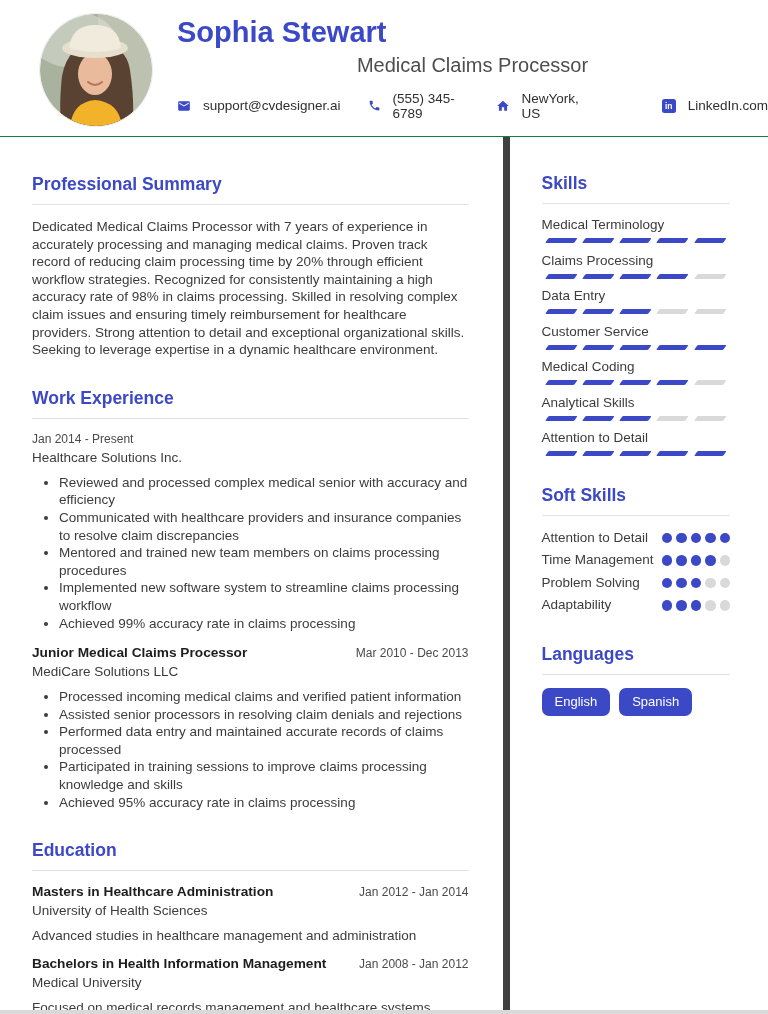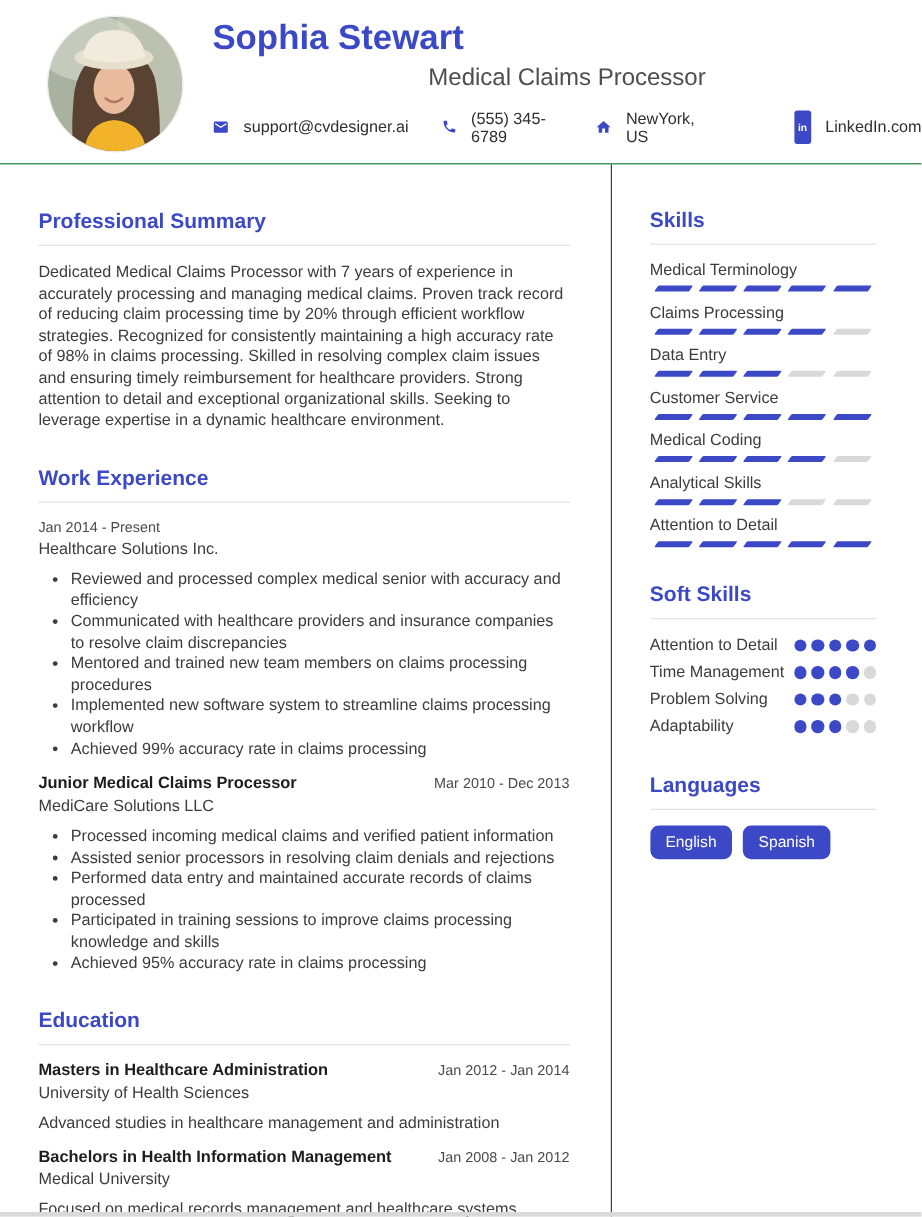--- a/index.html
+++ b/index.html
@@ -13,25 +13,25 @@
   .header { height:137px; display:flex; align-items:center; padding-left:40px; border-bottom:1px solid #15803d; }
   .avatar { width:112px; height:112px; border-radius:50%; overflow:hidden; flex:none; margin-top:4px; box-shadow:0 0 0 1px #ececec; }
   .avatar svg { display:block; }
   .header-info { margin-left:25px; padding-top:2px; }
   .name { font-size:29px; font-weight:bold; color:var(--accent); margin:0; line-height:1.1; }
   .job-title { font-size:20px; color:#4e4e4e; margin-top:5px;text-align:center; }
   .contact-row { display:flex; align-items:center; gap:27px; margin-top:14px; }
   .contact-item { display:flex; align-items:center; gap:12px; font-size:13.5px; color:#2f2f2f; }
   .contact-icon { display:flex; align-items:center; }
   .contact-icon svg { display:block; fill:var(--accent); }
-  .li-box { display:flex; align-items:center; justify-content:center; width:14px; height:28px;
+  .li-box { display:flex; align-items:center; justify-content:center; width:14px; height:14px;
             background:var(--accent); color:#fff; border-radius:2.5px; font-size:8.5px; font-weight:bold;margin-left:48px; }
   
   .main { display:flex; height:877px; }
-  .left-col  { width:511px; padding:37px 34px 0 32px; border-right:1px solid #404040; }
+  .left-col  { width:511px; padding:37px 34px 0 32px; border-right:7px solid #404040; }
   .right-col { flex:1; padding:36px 38px 0 32px; }
   .section { margin-bottom:29px; }
   .section-heading { color:var(--accent); font-size:17.5px; font-weight:bold; margin:0 0 9px 0; }
   .rule { border:none; border-top:1px solid var(--rule); margin:0 0 13px 0; height:0; }
   
   .summary-text { font-size:13.5px; line-height:17.6px; margin:0; color:var(--text); }
   
   .entry { margin-top:13px; }
   .entry:first-of-type { margin-top:0; }
   .entry-head { display:flex; justify-content:space-between; align-items:baseline; }

